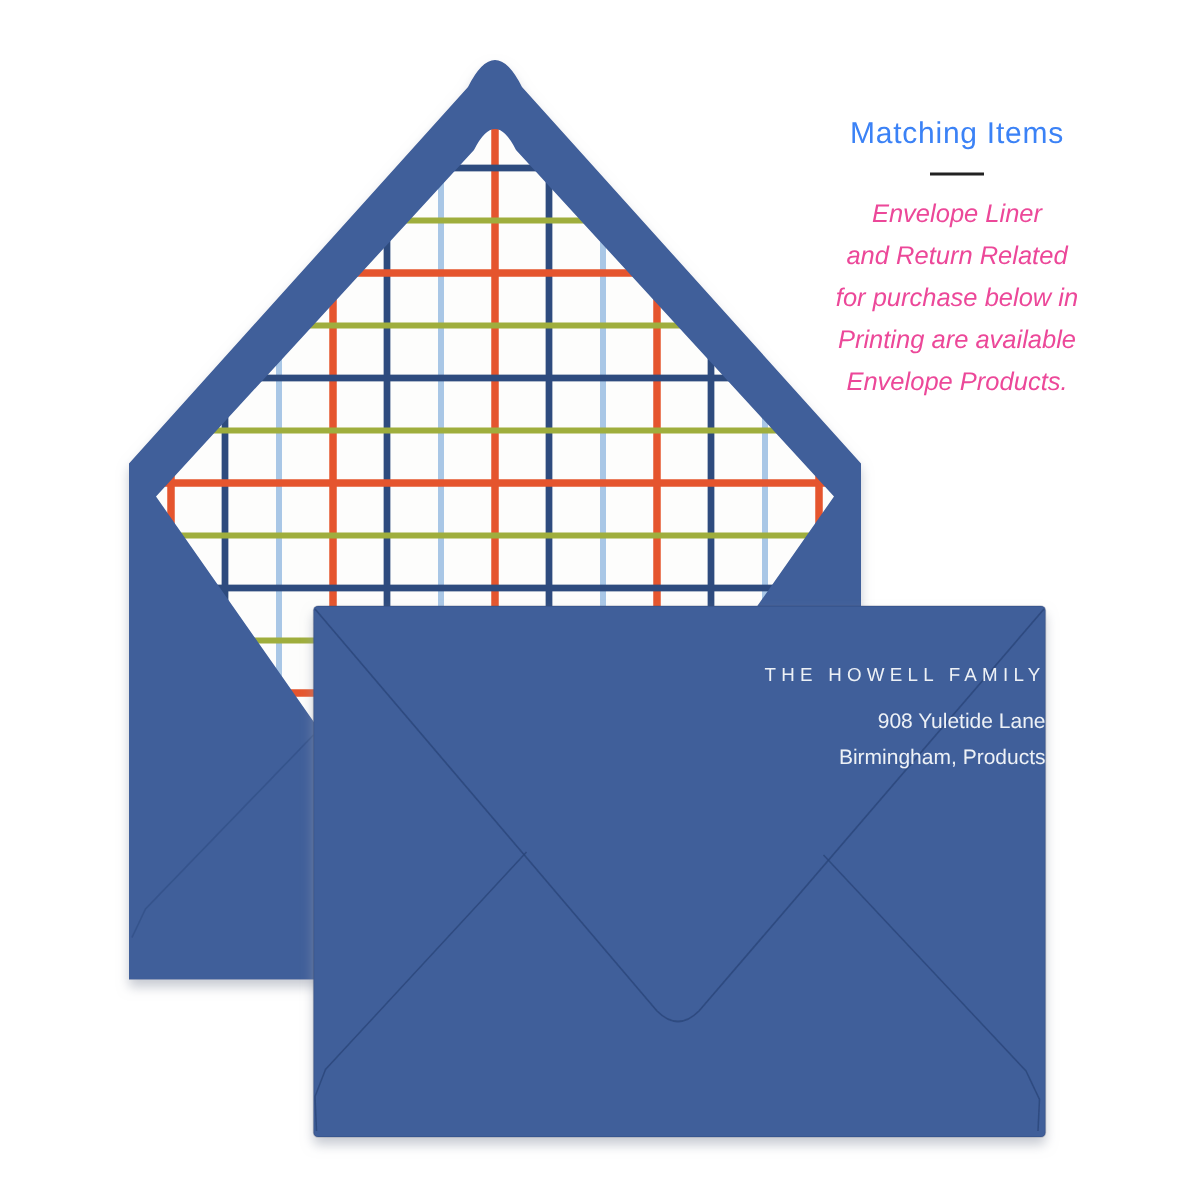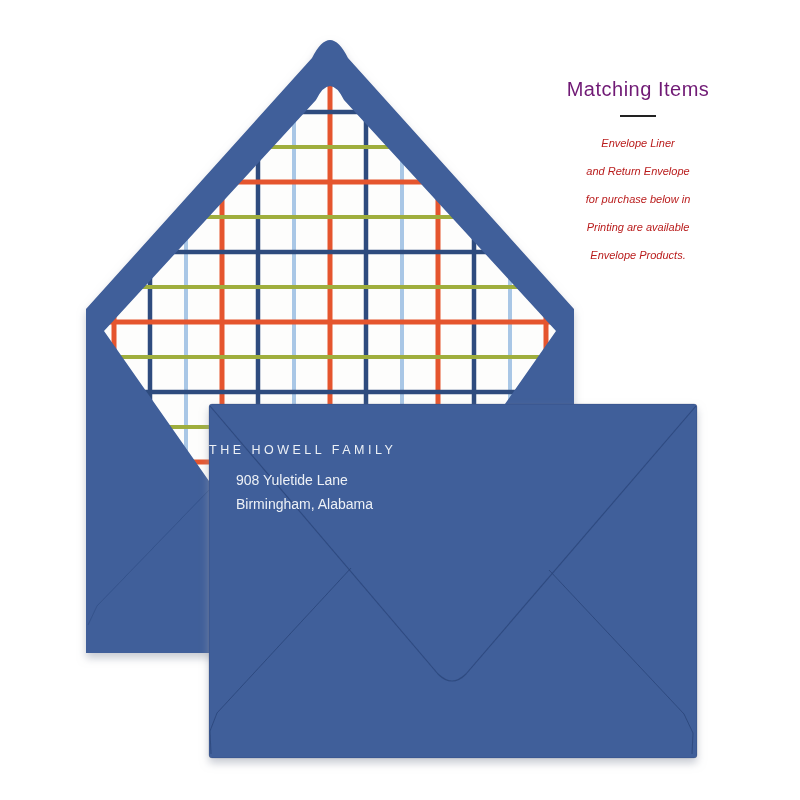--- a/index.html
+++ b/index.html
@@ -7,31 +7,31 @@
     width:800px;height:800px;position:relative;background:#ffffff;
     font-family:"Liberation Sans", sans-serif;overflow:hidden;
   }
   .scene{position:absolute;left:0;top:0;}
   
   .matching{
     position:absolute;left:528px;top:78px;width:220px;text-align:center;
     color:#1b1b1b;
   }
   .matching h2{
-    margin:0;font-size:20px;font-weight:400;letter-spacing:0.5px;color:#701a75;
+    margin:0;font-size:20px;font-weight:400;letter-spacing:0.5px;color:#3b82f6;
   }
   .matching .divider{
     width:36px;height:0;border-top:2px solid #222222;margin:14px auto 12px auto;
   }
   .matching .para{
-    font-style:italic;font-size:11px;line-height:28px;color:#b91c1c;
+    font-style:italic;font-size:17px;line-height:28px;color:#ec4899;
   }
   
   .address{
-    position:absolute;left:209px;top:443px;width:488px;text-align:left;
+    position:absolute;left:209px;top:443px;width:488px;text-align:right;
     color:#edf1f6;
   }
   .address .name{
     font-size:12.5px;letter-spacing:3.5px;font-weight:400;line-height:15px;
     margin-bottom:10px;
   }
   .address .line{
     font-size:14px;line-height:24px;font-weight:400;padding-left:27px;
   }
 </style>
@@ -69,26 +69,26 @@
     <rect x="209" y="404" width="488" height="354" rx="3" stroke="#1f3764" stroke-opacity="0.25" stroke-width="1" fill="#3F5E9A"></rect>
     <path d="M210,406 L438,674 Q452,688 466,674 L696,406" fill="none" stroke="#2b4679" stroke-opacity="0.8" stroke-width="1.1"></path>
     <path d="M351,568 L217,713 L210,731 L211,754" fill="none" stroke="#2b4679" stroke-opacity="0.8" stroke-width="1"></path>
     <path d="M549,570 L684,714 L693,733 L692,754" fill="none" stroke="#2b4679" stroke-opacity="0.8" stroke-width="1"></path>
   </g>
 </svg>
 
 <div class="address">
   <div class="name">THE HOWELL FAMILY</div>
   <div class="line">908 Yuletide Lane</div>
-  <div class="line">Birmingham, Alabama</div>
+  <div class="line">Birmingham, Products</div>
 </div>
 
 <div class="matching">
   <h2>Matching Items</h2>
   <div class="divider"></div>
   <div class="para">
     <div>Envelope Liner</div>
-    <div>and Return Envelope</div>
+    <div>and Return Related</div>
     <div>for purchase below in</div>
     <div>Printing are available</div>
     <div>Envelope Products.</div>
   </div>
 </div>
 
 </body></html>

